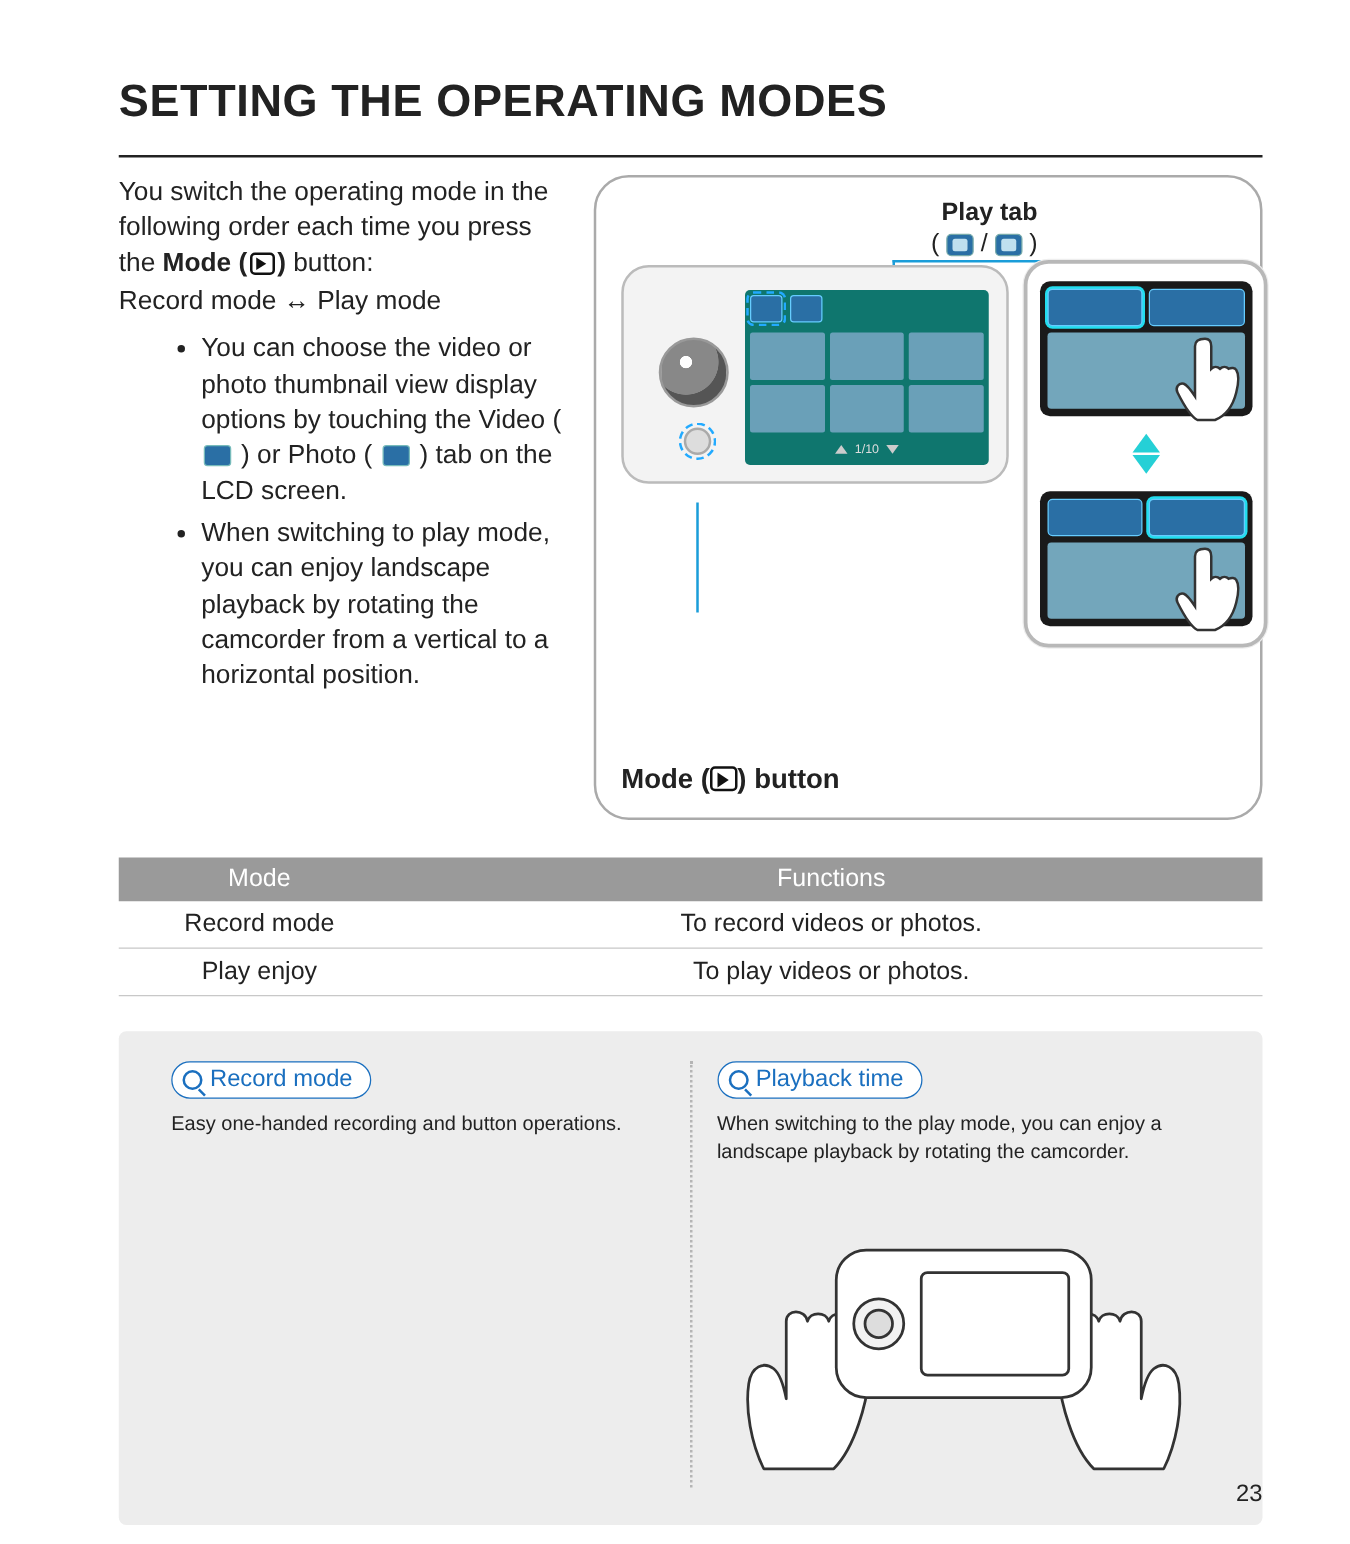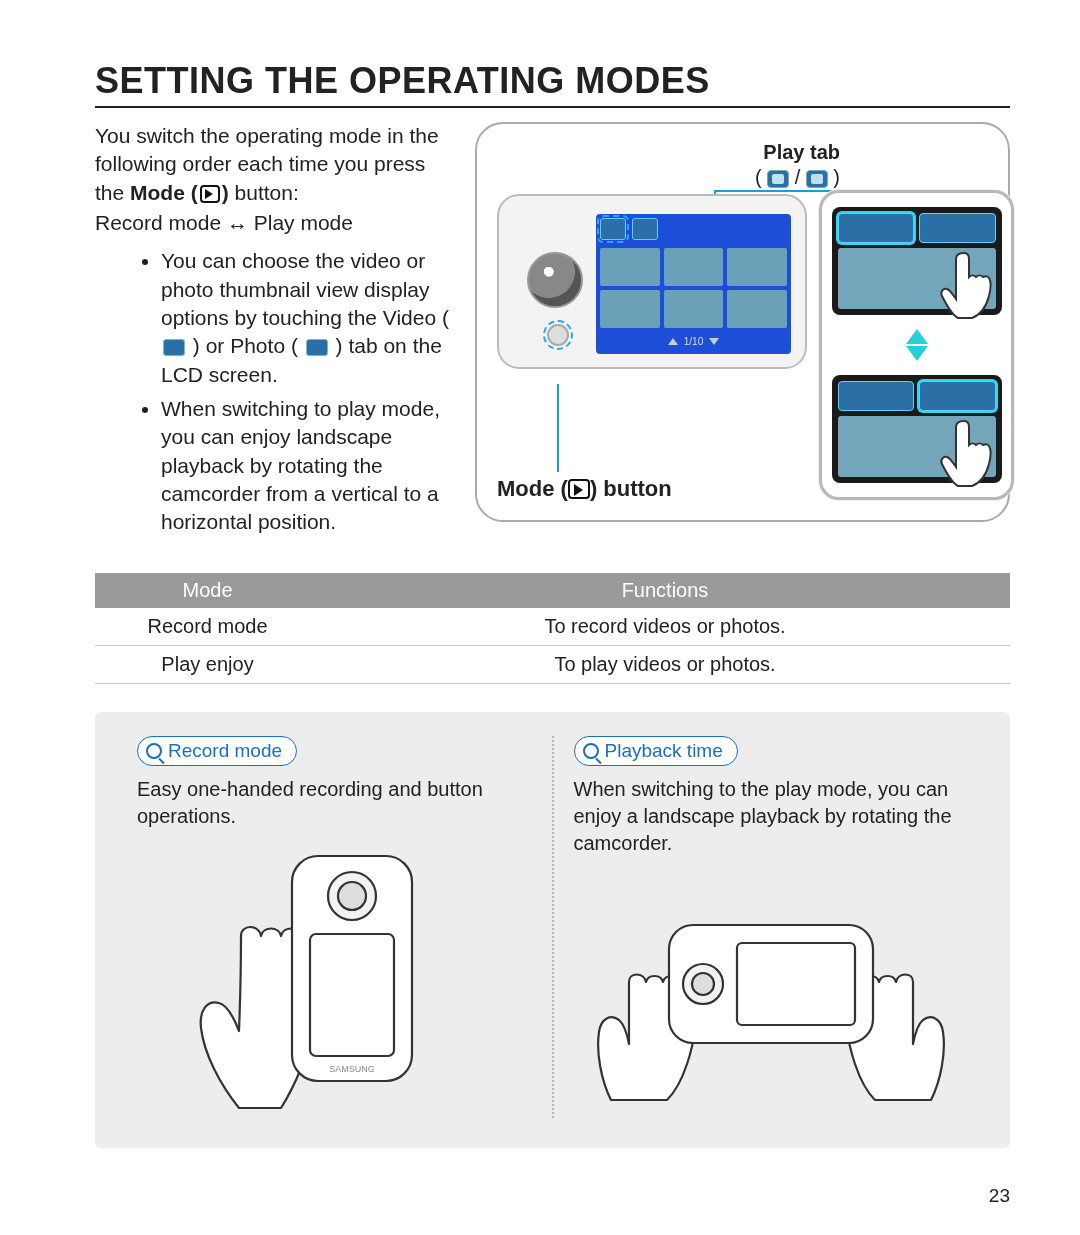--- a/index.html
+++ b/index.html
@@ -9,40 +9,40 @@
     color: #222;
     background: #fff;
     position: relative;
     padding: 60px 70px 40px 95px;
   }
   h1.page-title {
     font-size: 36px;
     font-weight: 700;
     letter-spacing: 0.5px;
     border-bottom: 2px solid #222;
-    padding-bottom: 4px;
+    padding-bottom: 22px;
     margin-bottom: 14px;
     text-transform: uppercase;
   }
   .top-row {
     display: flex;
     gap: 20px;
   }
   .intro-col { flex: 0 0 360px; font-size: 21px; line-height: 1.35; }
   .intro-col .mode-line { margin-bottom: 2px; }
   .bullets { margin-top: 10px; padding-left: 32px; }
   .bullets li { margin-bottom: 6px; margin-left: 34px; }
 
   .diagram-panel {
     flex: 1;
     border: 2px solid #aaa;
     border-radius: 28px;
-    padding: 16px 18px 18px 18px;
+    padding: 16px 28px 18px 18px;
     position: relative;
-    height: 400px;
+    height: 516px;
     background: #fff;
   }
   .play-tab-label {
     text-align: right;
     font-size: 20px;
     line-height: 1.25;
     margin-right: 150px;
     margin-bottom: 6px;
   }
   .play-tab-label .icons .mini-icon {
@@ -65,21 +65,21 @@
     border-left:9px solid #111; border-top:6px solid transparent; border-bottom:6px solid transparent;
   }
 
   
   .cam-body {
     position:absolute; left:20px; top:70px; width:310px; height:175px;
     border:2px solid #bbb; border-radius:22px; background:#f3f3f3;
   }
   .cam-screen {
     position:absolute; right:14px; top:18px; width:195px; height:140px;
-    background:#1d4ed8; border-radius:4px; display:grid;
+    background:#0f766e; border-radius:4px; display:grid;
     grid-template-columns:repeat(3,1fr); grid-template-rows:26px 1fr 1fr 18px;
     gap:4px; padding:4px;
   }
   .cam-screen .tabbar { grid-column:1/4; display:flex; gap:6px; }
   .cam-screen .tabbar .tab { width:26px;height:22px;background:#2a6fa5;border-radius:3px;border:1px solid #6cf; }
   .cam-screen .tabbar .tab.active { outline:2px dashed #2af; outline-offset:1px; }
   .cam-screen .thumb { background:#6aa0b8; border-radius:2px; }
   .cam-screen .bottombar { grid-column:1/4; display:flex; justify-content:center; align-items:center; gap:6px; font-size:10px; color:#ddd; }
   .cam-screen .bottombar .arrow{display:inline-block;width:0;height:0;}
   .cam-screen .bottombar .up{border-left:5px solid transparent;border-right:5px solid transparent;border-bottom:7px solid #ccc;}
@@ -156,21 +156,21 @@
   .pill {
     display:inline-flex; align-items:center; gap:6px;
     border:1.5px solid #1a6fbf; color:#1a6fbf; border-radius:20px;
     padding:3px 14px 3px 8px; font-size:19px; margin-bottom:10px;
     background:#fff;
   }
   .pill .mag {
     width:16px;height:16px;border:2px solid #1a6fbf;border-radius:50%;position:relative;display:inline-block;
   }
   .pill .mag::after{content:"";position:absolute;right:-5px;bottom:-5px;width:7px;height:2px;background:#1a6fbf;transform:rotate(45deg);}
-  .grey-panel p.desc { font-size:20px; line-height:1.35; margin-bottom:8px; }
+  .grey-panel p.desc { font-size:16px; line-height:1.35; margin-bottom:8px; }
 
   .illus { margin-top:8px; display:flex; justify-content:center; }
   .illus svg { width: 300px; height: 280px; }
   .illus.landscape svg { width: 360px; height: 250px; }
 
   .page-num {
     position:absolute; right:70px; bottom:28px; font-size:19px; font-weight:400;
   }
 
   
@@ -292,36 +292,20 @@
   </tbody>
 </table>
 
 <div class="grey-panel">
   <div class="col">
     <span class="pill">
       <span class="mag"></span>
       <span>Record mode</span>
     </span>
     <p class="desc">Easy one-handed recording and button operations.</p>
-    <div class="illus">
-      <svg viewBox="0 0 300 280">
-        <g fill="#fff" stroke="#333" stroke-width="2.2" stroke-linejoin="round">
-
-          <path d="M55 270c-20-25-35-55-38-80-2-18 6-28 18-25 8 2 15 15 20 28 2-50 2-95 2-95 0-12 18-12 20 0 2-10 18-10 20 0 2-10 18-10 20 0 2-8 18-8 20 4 2 28 0 60-6 86-6 26-20 60-34 82H55z"></path>
-
-          <rect x="108" y="18" width="120" height="225" rx="26"></rect>
-
-          <circle cx="168" cy="58" r="24" fill="#f2f2f2"></circle>
-          <circle cx="168" cy="58" r="14" fill="#ddd"></circle>
-
-          <rect x="126" y="96" width="84" height="122" rx="6" fill="#fff"></rect>
-        </g>
-        <text x="168" y="234" text-anchor="middle" font-size="9" fill="#888">SAMSUNG</text>
-      </svg>
-    </div>
   </div>
 
   <div class="divider"></div>
 
   <div class="col">
     <span class="pill">
       <span class="mag"></span>
       <span>Playback time</span>
     </span>
     <p class="desc">When switching to the play mode, you can enjoy a landscape playback by rotating the camcorder.</p>

